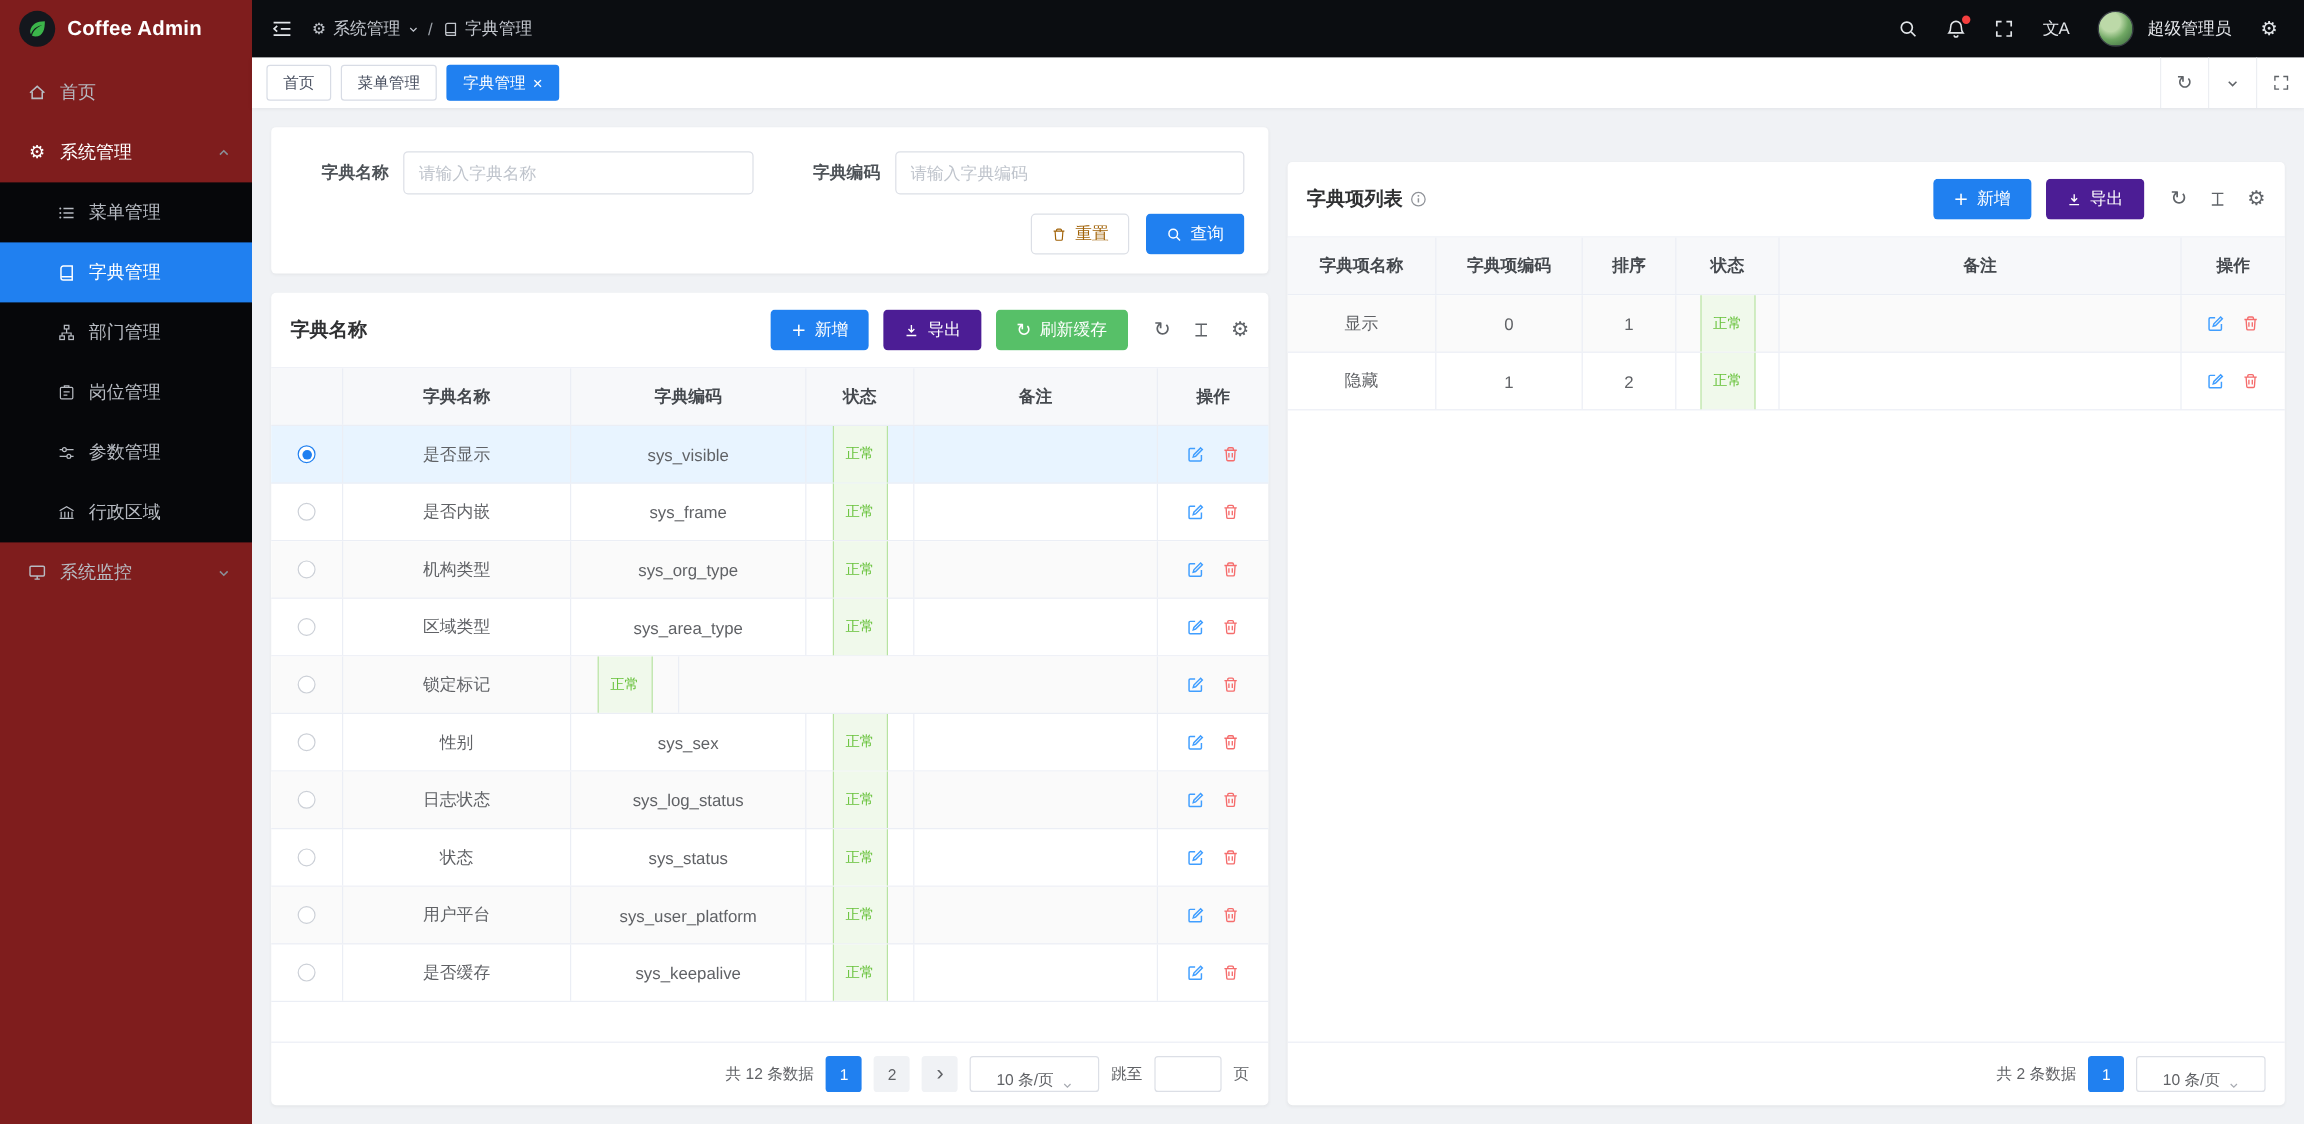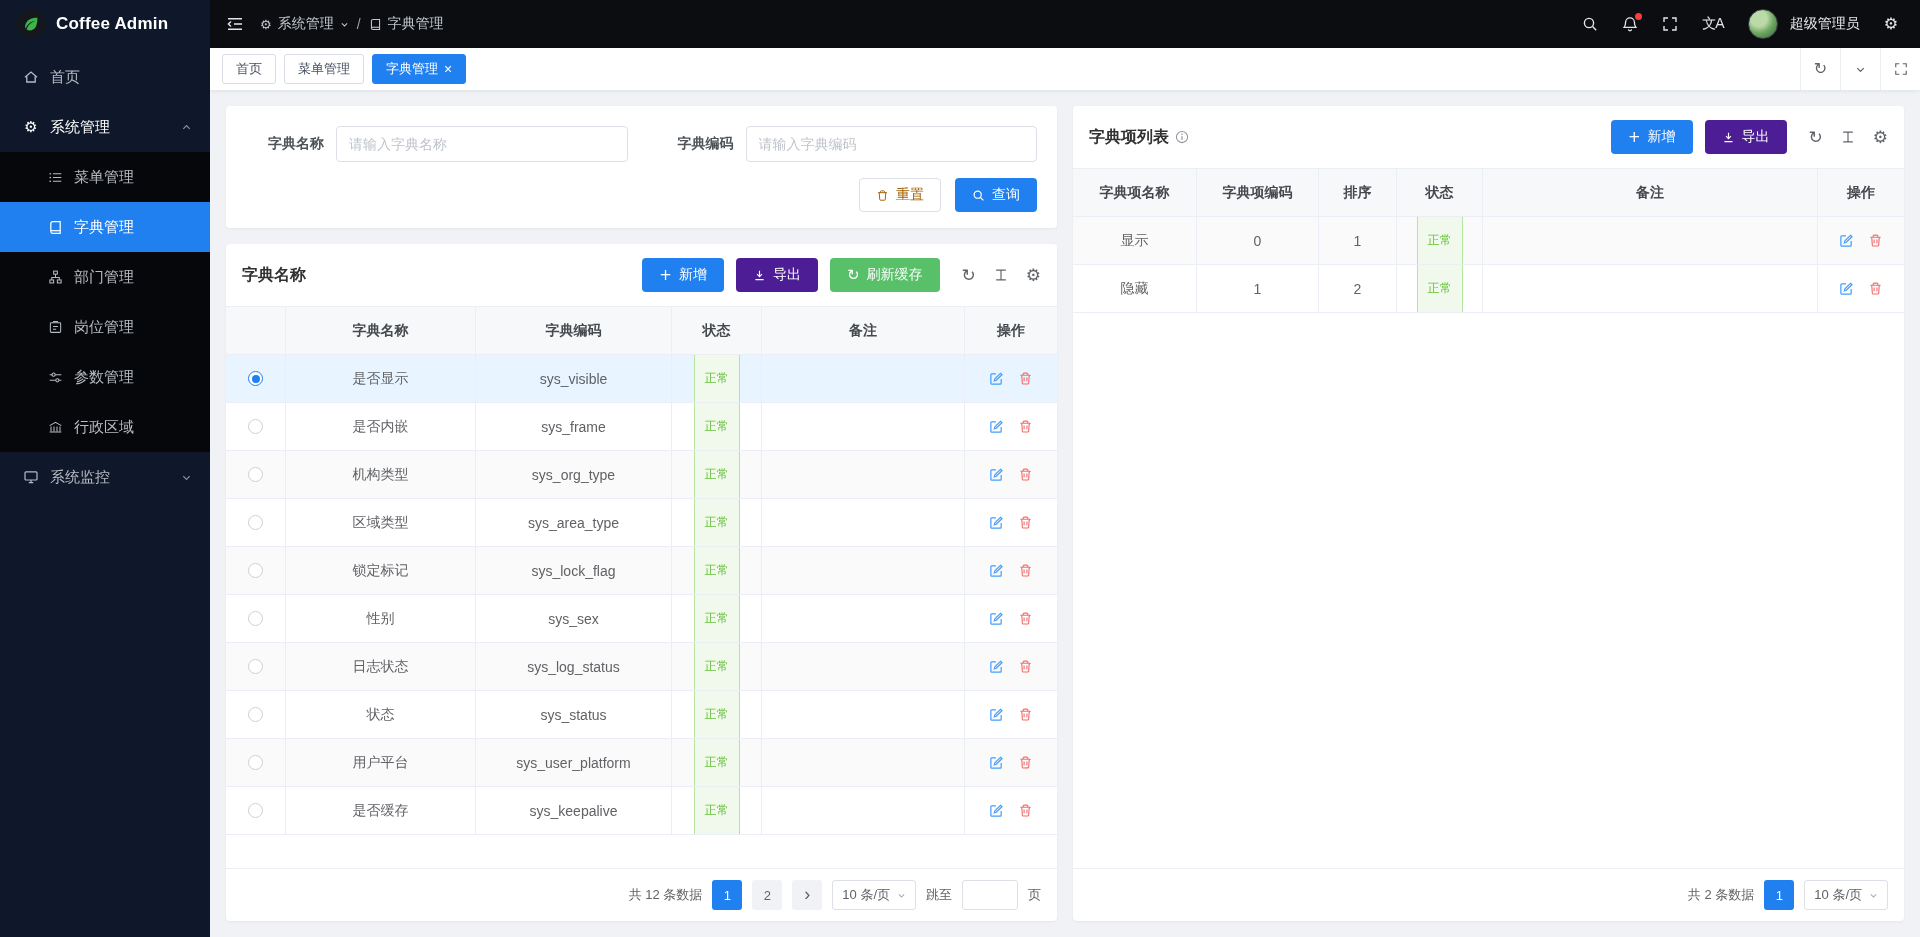--- a/index.html
+++ b/index.html
@@ -3,21 +3,21 @@
 <meta charset="utf-8">
 <style>
   * { margin:0; padding:0; box-sizing:border-box; }
   html,body { width:1920px; height:937px; overflow:hidden; }
   body { font-family:"Liberation Sans","DejaVu Sans",sans-serif; background:#f0f2f5; font-size:14px; color:#606266; }
   svg { display:block; }
 
   .app { display:flex; width:1920px; height:937px; }
 
   
-  .sidebar { width:210px; flex-shrink:0; background:#0f172a; color:#b7bbc2; display:flex; flex-direction:column; }
+  .sidebar { width:210px; flex-shrink:0; background:#7f1d1d; color:#b7bbc2; display:flex; flex-direction:column; }
   .logo-row { height:48px; display:flex; align-items:center; gap:10px; padding-left:16px; flex-shrink:0; }
   .logo-circle { width:30px; height:30px; border-radius:50%; background:#14171d; display:flex; align-items:center; justify-content:center; }
   .logo-text { color:#fff; font-weight:bold; font-size:17px; letter-spacing:.2px; }
   .menu { flex:1; font-size:15px; padding-top:4px; }
   .menu-item { height:50px; display:flex; align-items:center; gap:10px; padding:0 18px 0 22px; cursor:pointer; white-space:nowrap; }
   .menu-item .mi-icon { width:18px; display:flex; justify-content:center; color:inherit; flex-shrink:0; }
   .menu-item .chev { margin-left:auto; color:#8a8f98; }
   .menu-item.parent-active { color:#fff; }
   .submenu { background:#06070a; }
   .submenu .menu-item { padding-left:46px; }
@@ -45,21 +45,21 @@
   .tab { height:30px; display:inline-flex; align-items:center; gap:6px; padding:0 13px; border:1px solid #d8dce5; border-radius:3px; margin-right:8px; font-size:13px; color:#495060; background:#fff; cursor:pointer; }
   .tab.active { background:#2080f0; border-color:#2080f0; color:#fff; }
   .tab-close { font-size:14px; line-height:1; cursor:pointer; }
   .tabbar-right { margin-left:auto; display:flex; align-items:center; height:100%; color:#5f6368; }
   .tab-tool { width:40px; height:100%; display:flex; align-items:center; justify-content:center; border-left:1px solid #eceef2; cursor:pointer; }
   .tab-tool .uicon { font-size:16px; }
 
   
   .content { flex:1; min-height:0; display:flex; gap:16px; padding:16px; }
   .col-left { width:calc(50% - 8px); min-width:0; display:flex; flex-direction:column; gap:16px; }
-  .col-right { flex:1; min-width:0; display:flex; }
+  .col-right { flex:1; min-width:0; display:flex;margin-top:29px; }
   .card { background:#fff; border-radius:4px; box-shadow:0 1px 3px rgba(0,0,0,.05); }
 
   
   .search-card { padding:20px 20px 16px; flex-shrink:0; }
   .form-row { display:flex; gap:28px; }
   .form-group { flex:1; display:flex; align-items:center; gap:12px; min-width:0; }
   .form-label { width:78px; flex-shrink:0; text-align:right; color:#4e5358; font-weight:600; }
   .input { flex:1; min-width:0; height:36px; border:1px solid #dcdfe6; border-radius:4px; padding:0 12px; font-size:14px; color:#606266; outline:none; background:#fff; }
   .input::placeholder { color:#bfc4cc; }
   .form-actions { display:flex; justify-content:flex-end; align-items:center; gap:14px; margin-top:16px; }
@@ -109,21 +109,21 @@
   .badge { padding:21px 10px; font-size:12px; line-height:1.3; color:#67c23a; background:#f0f9eb; border:1px solid #b7e3a1; border-radius:4px; white-space:nowrap; }
   .icon-btn { cursor:pointer; display:inline-flex; }
 
   .flex-spacer { flex:1; }
 
   
   .pager { flex-shrink:0; border-top:1px solid #ebeef5; padding:11px 16px; display:flex; align-items:center; justify-content:flex-end; gap:10px; font-size:13px; color:#606266; }
   .page-btn { min-width:30px; height:30px; padding:0 7px; border-radius:3px; background:#f0f2f5; display:inline-flex; align-items:center; justify-content:center; cursor:pointer; color:#606266; font-size:13px; }
   .page-btn.active { background:#2080f0; color:#fff; }
   .page-next { font-size:18px; line-height:1; padding-bottom:2px; }
-  .page-size { height:30px; border:1px solid #dcdfe6; border-radius:3px; background:#fff; display:inline-flex; align-items:center; gap:7px; padding:0 9px; cursor:pointer; }
+  .page-size { height:30px; border:1px solid #dcdfe6; border-radius:3px; background:#fff; display:inline-flex; align-items:flex-end; gap:7px; padding:0 21px; cursor:pointer; }
   .jump-input { width:56px; height:30px; border:1px solid #dcdfe6; border-radius:3px; outline:none; text-align:center; font-size:13px; color:#606266; }
 </style>
 </head>
 <body>
 
 <div class="app">
 
   <aside class="sidebar">
     <div class="logo-row">
       <span class="logo-circle">
@@ -481,21 +481,20 @@
                     </svg>
                   </span>
               </div>
             </div>
 
             <div class="trow">
               <div class="cell cl-radio">
                   <span class="radio"></span>
                 </div>
               <div class="cell cl-name">锁定标记</div>
-              <div class="cell cl-code">sys_lock_flag</div>
               <div class="cell cl-status">
                   <span class="badge">正常</span>
                 </div>
               <div class="cell cl-remark"></div>
               <div class="cell cl-action">
                 <span class="icon-btn">
                     <svg viewBox="0 0 16 16" width="15" height="15">
                       <path d="M13 8.6V13a1 1 0 0 1-1 1H3a1 1 0 0 1-1-1V4a1 1 0 0 1 1-1h4.4" fill="none" stroke="#409eff" stroke-width="1.3"></path>
                       <path d="M12.3 2.4 13.8 3.9 7.8 9.9l-2.1.6.6-2.1z" fill="none" stroke="#409eff" stroke-width="1.3"></path>
                     </svg>

